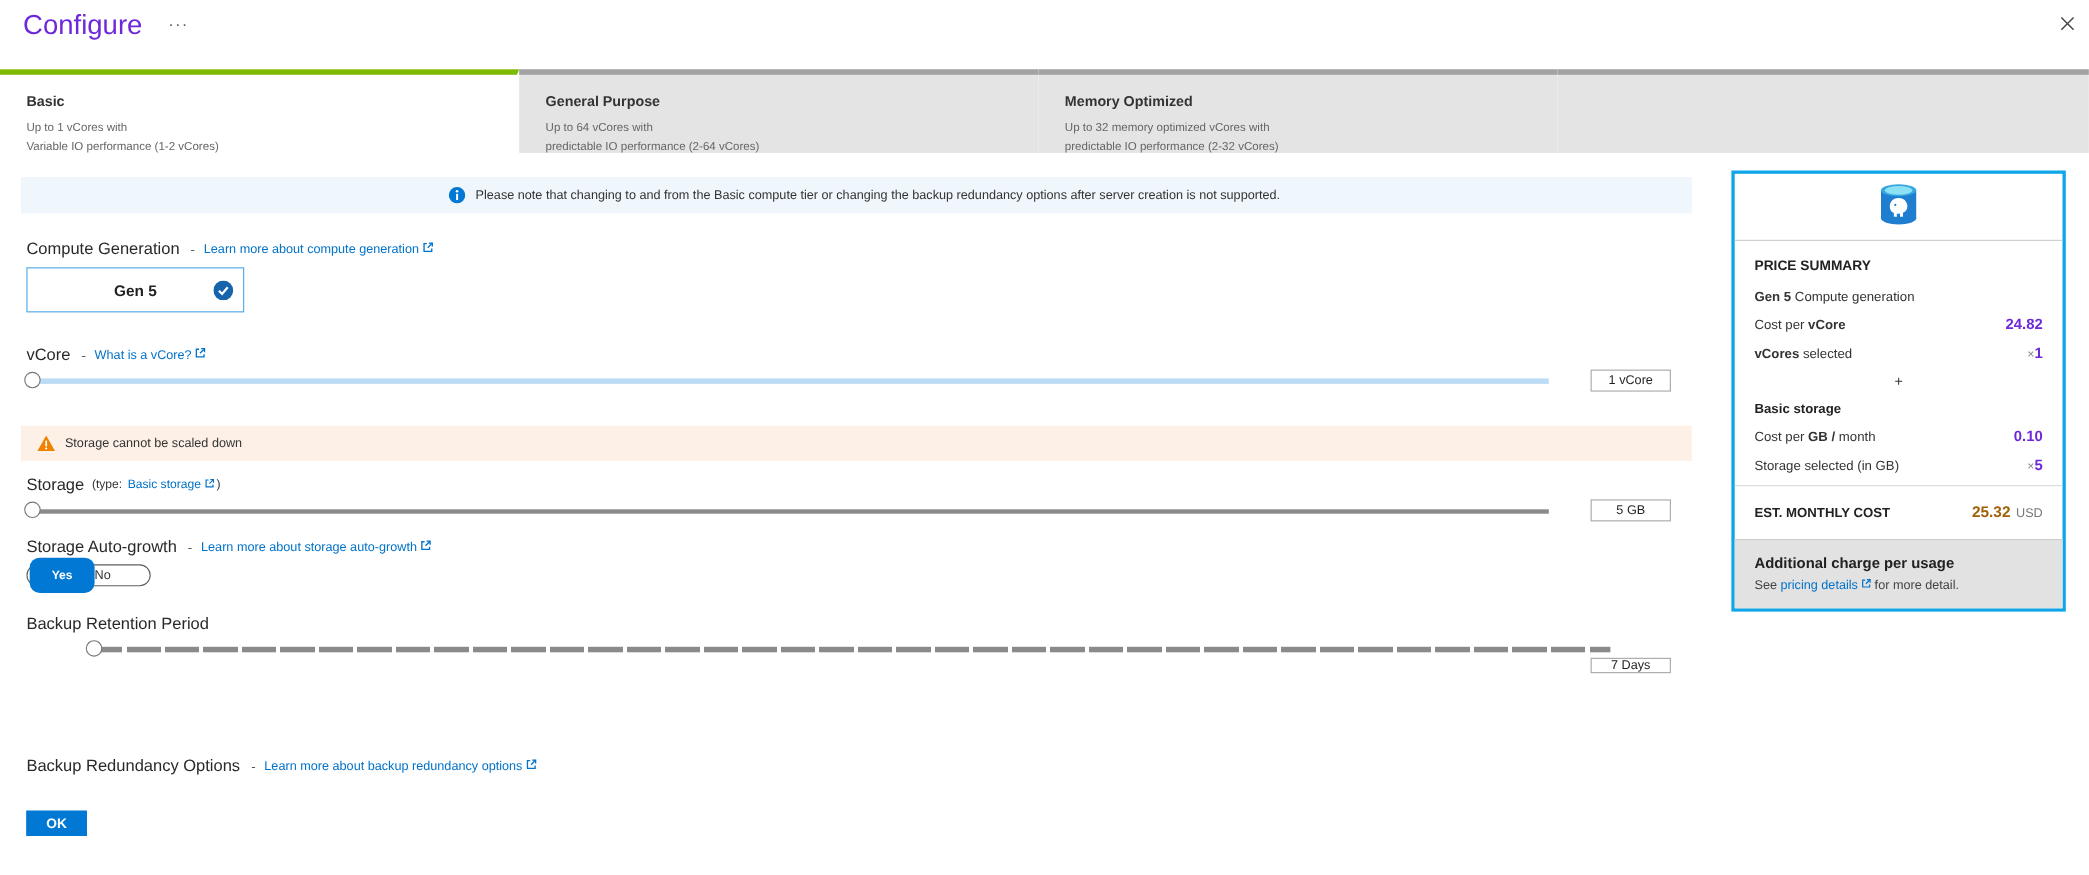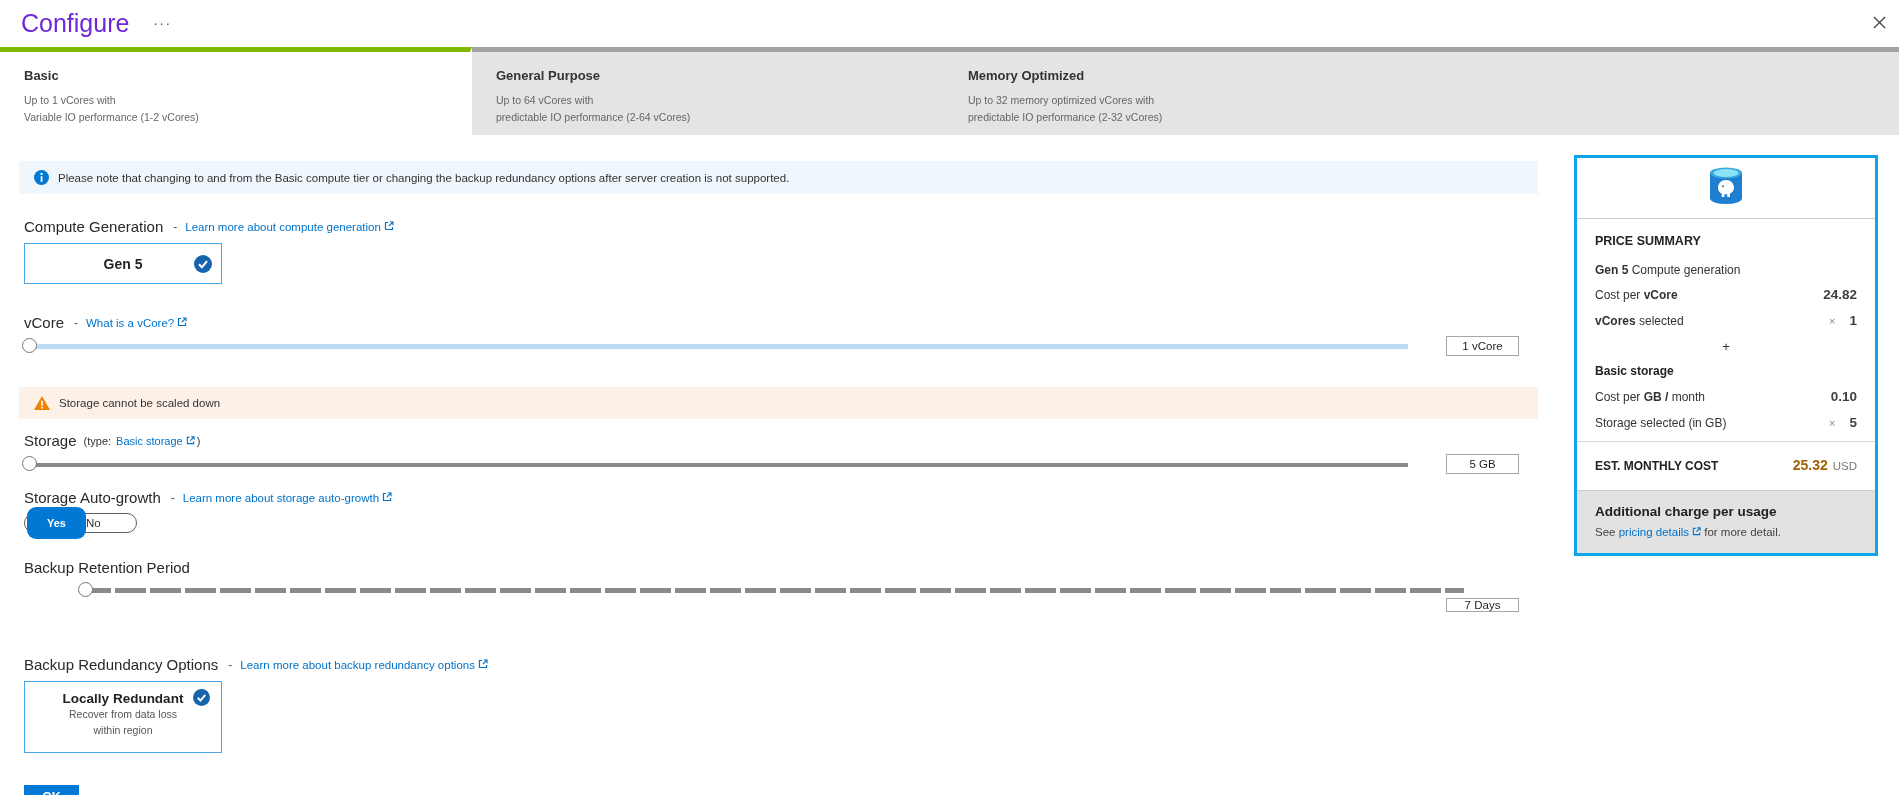--- a/index.html
+++ b/index.html
@@ -10,32 +10,32 @@
   }
   .b { font-weight:bold; }
 
   
   .header { height:47px; display:flex; align-items:center; padding-left:21px; position:relative; }
   .title { font-size:25px; color:#6d28d9; }
   .menu-dots { margin-left:24px; color:#605e5c; font-size:15px; letter-spacing:2px; cursor:pointer; position:relative; top:-4px; }
   .close-btn { position:absolute; right:10px; top:12px; cursor:pointer; padding:3px; }
 
   
-  .tabs { display:flex; height:88px; }
+  .tabs { display:flex; height:76px;margin-top:16px; }
   .tab { width:472px; border-top:5px solid #a3a3a3; background:#e4e4e4; padding:16px 0 0 24px; cursor:pointer; }
   .tab.selected { background:#fff; border-top-color:#7fba00; border-right:2px solid #fff; }
   .tab-title { font-size:13px; font-weight:bold; color:#333; margin-bottom:9px; }
   .tab-line { font-size:10.5px; color:#666; line-height:1.6; }
   .tab-filler { flex:1; border-top:5px solid #a3a3a3; background:#e4e4e4; }
 
   
   .content { position:absolute; left:24px; top:161px; width:1495px; }
 
   .banner { width:1519px; margin-left:-5px; height:33px; background:#eff6fc; display:flex; align-items:center;
-            padding-left:15px; font-size:11.5px; color:#333; }
+            padding-left:15px; font-size:11.5px; color:#333;justify-content:center; }
   .banner .ico { display:flex; margin-right:9px; }
 
   .label-row { display:flex; align-items:center; }
   .section-label { font-size:15px; color:#29292b; }
   .sep { color:#555; font-size:12px; margin:0 8px 0 10px; }
   .link { color:#0072c9; font-size:11.5px; cursor:pointer; text-decoration:none; display:inline-flex; align-items:center; gap:3px; }
   .link svg { flex:none; }
 
   .gen-card { margin-top:8px; width:198px; height:41px; border:1px solid #4ba6e8; background:#fff; position:relative;
               display:flex; align-items:center; justify-content:center; cursor:pointer; }
@@ -67,40 +67,40 @@
   .mt-ag { margin-top:14px; }
   .toggle { margin-top:7px; width:113px; height:20px; border:1px solid #5f5f5f; border-radius:11px; background:#fff;
             display:flex; align-items:center; }
   .toggle-yes { width:59px; height:32px; margin-left:2px; background:#0078d4; border-radius:9px; color:#fff;
                 font-size:11px; font-weight:bold; display:flex; align-items:center; justify-content:center; cursor:pointer; }
   .toggle-no { flex:1; text-align:left; font-size:11.5px; color:#333; cursor:pointer; }
 
   .mt-ret { margin-top:26px; }
   .ret-slider-row { margin-top:6px;flex-direction:column; }
 
-  .mt-red { margin-top:52px; }
+  .mt-red { margin-top:84px; }
   .red-card { margin-top:8px; width:198px; height:72px; border:1px solid #4ba6e8; background:#fff; text-align:center;
               padding-top:9px; position:relative; cursor:pointer; }
   .red-title { font-size:13.5px; font-weight:bold; color:#222; }
   .red-card .card-check { position:absolute; right:11px; top:7px; display:flex; }
   .red-desc { font-size:10.5px; color:#555; line-height:1.45; margin-top:1px; }
   .red-desc:first-of-type { margin-top:5px; }
 
   .ok-btn { margin-top:32px; width:55px; height:23px; background:#0078d4; color:#fff; border:1px solid #0078d4;
             font-family:inherit; font-size:12.5px; font-weight:bold; cursor:pointer; }
 
   
   .price-panel { position:absolute; left:1574px; top:155px; width:304px; border:3px solid #0ea5e9; background:#fff; }
   .panel-icon-row { height:61px; border-bottom:1px solid #ccc; display:flex; align-items:center; justify-content:center; }
   .panel-body { padding:15px 18px 0 18px; }
   .ps-title { font-size:12.5px; font-weight:bold; color:#222; margin-bottom:15px; }
   .ps-line { font-size:12px; color:#333; margin-bottom:10px; }
   .ps-row { display:flex; align-items:baseline; font-size:12px; color:#333; margin-bottom:11px; }
   .ps-row .mult { margin-left:auto; color:#8a8a8a; font-size:11px; }
-  .ps-row .val { margin-left:14px; font-weight:bold; font-size:13.5px; color:#404040; }
+  .ps-row .val { font-weight:bold; font-size:13.5px; color:#6d28d9; }
   .ps-plus { text-align:center; font-size:13px; color:#333; margin:1px 0 10px; }
   .ps-subhead { font-size:12px; font-weight:bold; color:#222; margin-bottom:11px; }
   .ps-divider { border-top:1px solid #d8d8d8; margin:3px -18px 0; }
   .ps-total-row { display:flex; align-items:baseline; padding:15px 0 17px; }
   .ps-total-label { font-size:12px; font-weight:bold; color:#222; }
   .ps-total-val { margin-left:auto; font-size:14px; font-weight:bold; color:#a16207; }
   .ps-total-cur { margin-left:5px; font-size:11.5px; color:#777; }
   .panel-footer { background:#e2e2e2; border-top:1px solid #ccc; padding:13px 18px 15px; }
   .pf-title { font-size:13.5px; font-weight:bold; color:#222; margin-bottom:7px; }
   .pf-text { font-size:11.5px; color:#444; }
@@ -255,31 +255,20 @@
     <span class="sep">-</span>
     <a class="link">
         <span>Learn more about backup redundancy options</span>
         <span><svg width="10" height="10" viewBox="0 0 10 10" fill="none" stroke="currentColor" stroke-width="1.2">
             <path d="M4 1.5 H1.5 V8.5 H8.5 V6"></path>
             <path d="M5.8 1 H9 V4.2"></path>
             <path d="M8.8 1.2 L4.8 5.2"></path>
           </svg></span>
       </a>
   </div>
-  <div class="red-card">
-    <div class="red-title">Locally Redundant</div>
-    <span class="card-check">
-        <svg width="17" height="17" viewBox="0 0 18 18">
-          <circle cx="9" cy="9" r="9" fill="#1763ac"></circle>
-          <path d="M5 9.3 L7.9 12.2 L13 6.2" stroke="#fff" stroke-width="2" fill="none"></path>
-        </svg>
-      </span>
-    <div class="red-desc">Recover from data loss</div>
-    <div class="red-desc">within region</div>
-  </div>
 
   <button class="ok-btn">OK</button>
 </div>
 
 <div class="price-panel">
   <div class="panel-icon-row">
     <span><svg width="34" height="38" viewBox="0 0 34 38">
       <ellipse cx="17" cy="31.5" rx="16" ry="5.5" fill="#1f7ed0"></ellipse>
       <rect x="1" y="6" width="32" height="25.5" fill="#1f7ed0"></rect>
       <ellipse cx="17" cy="6" rx="16" ry="5.5" fill="#36a7e0"></ellipse>

